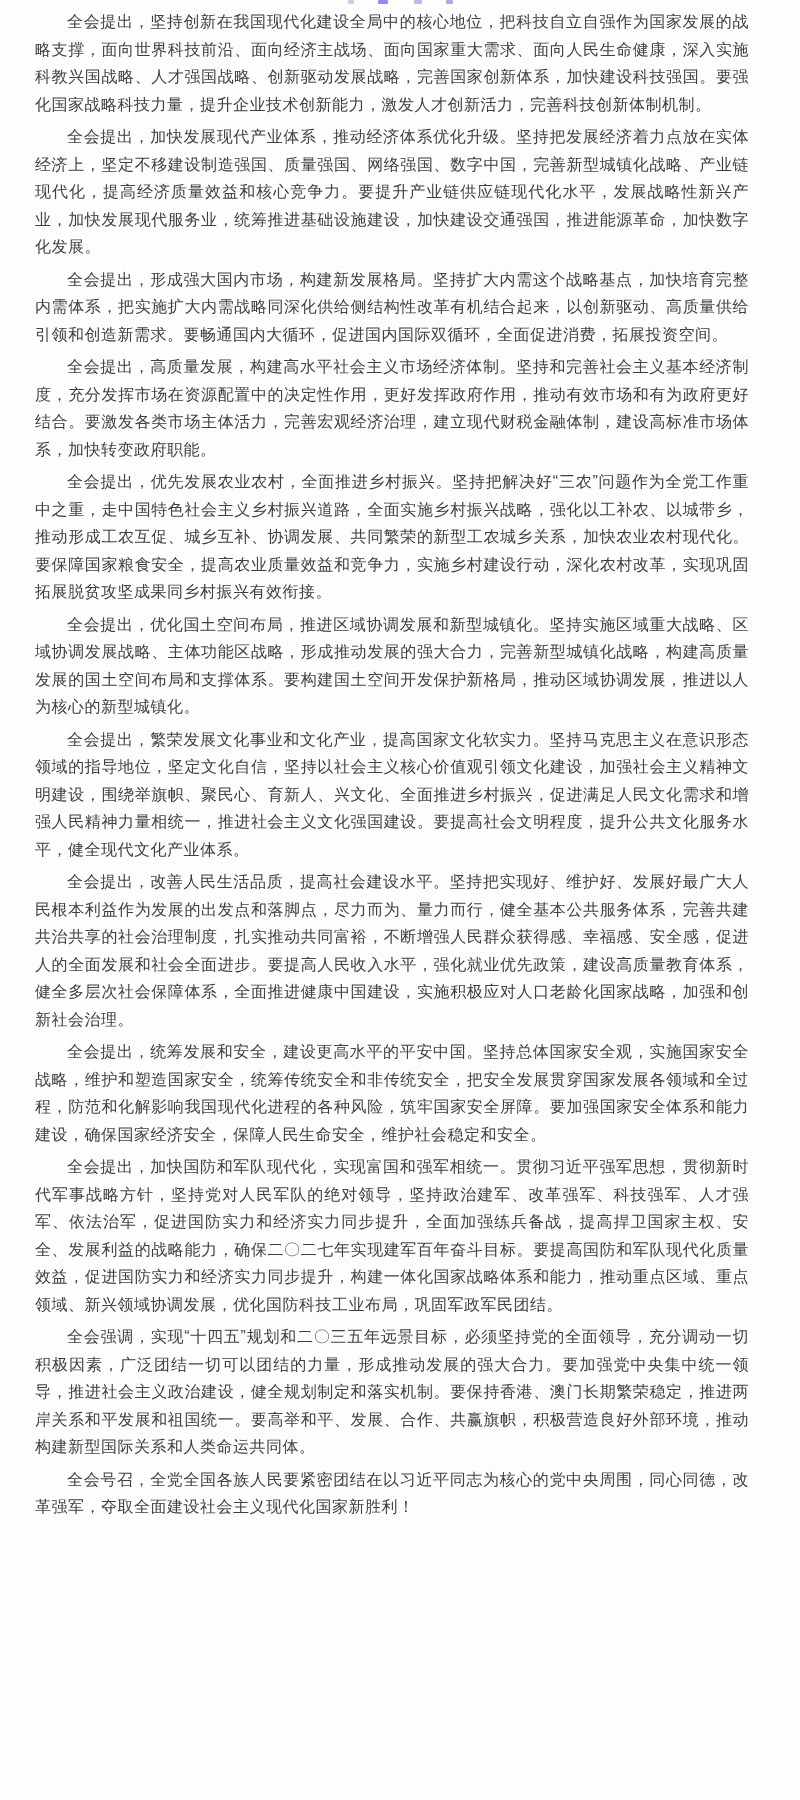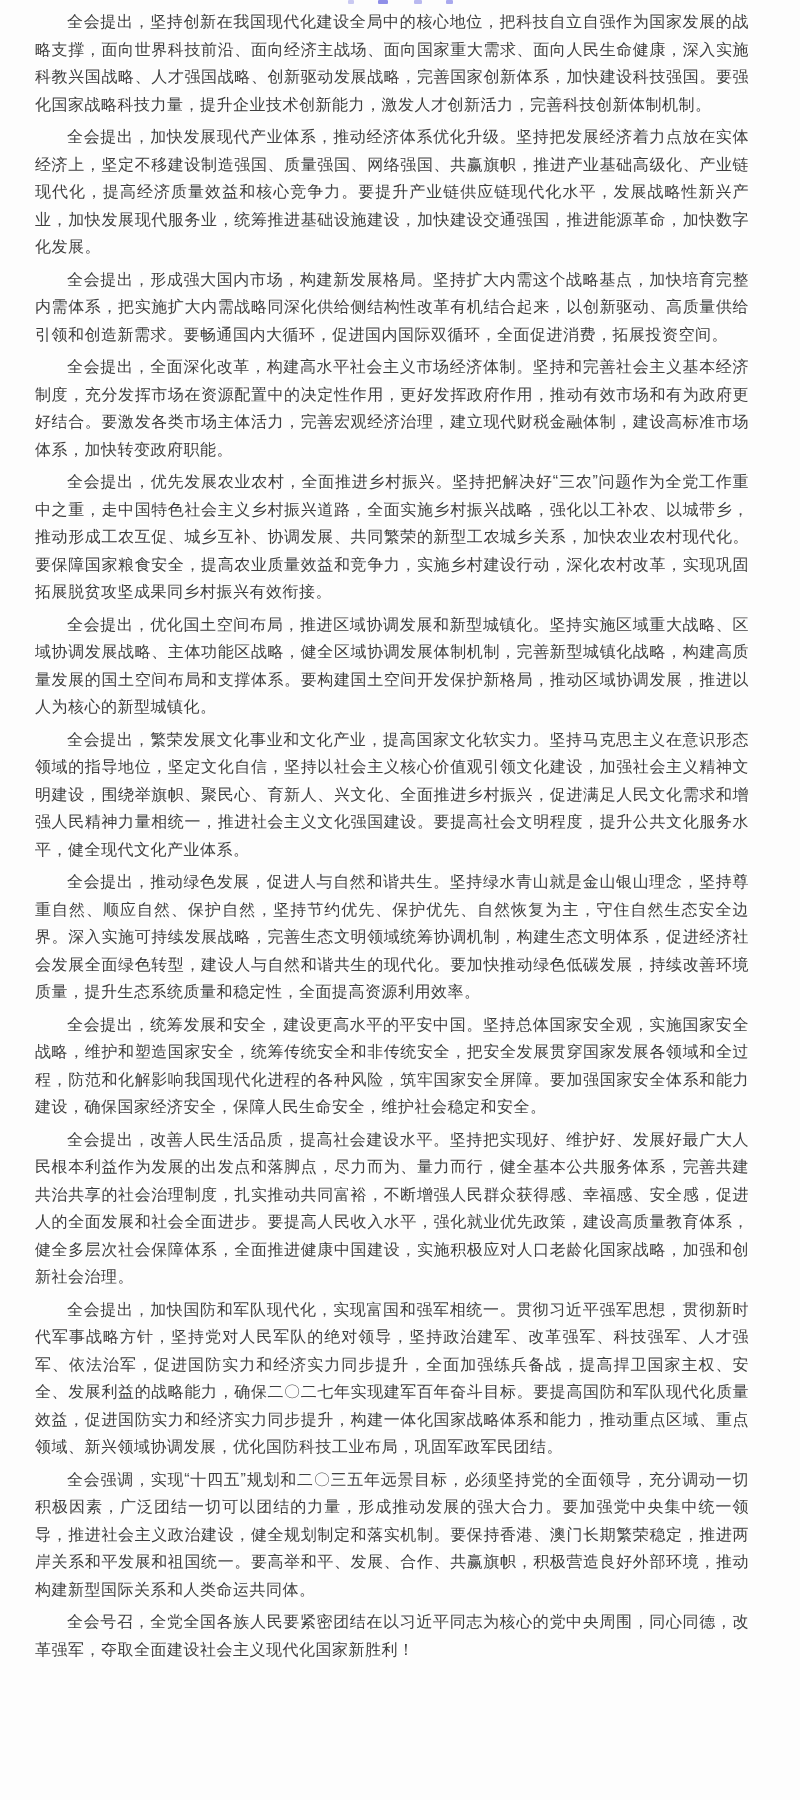--- a/index.html
+++ b/index.html
@@ -49,25 +49,24 @@
 
 <div class="link-fragment">
   <i></i>
   <i></i>
   <i></i>
   <i></i>
 </div>
 
 <main class="article">
   <p>全会提出，坚持创新在我国现代化建设全局中的核心地位，把科技自立自强作为国家发展的战略支撑，面向世界科技前沿、面向经济主战场、面向国家重大需求、面向人民生命健康，深入实施科教兴国战略、人才强国战略、创新驱动发展战略，完善国家创新体系，加快建设科技强国。要强化国家战略科技力量，提升企业技术创新能力，激发人才创新活力，完善科技创新体制机制。</p>
-  <p>全会提出，加快发展现代产业体系，推动经济体系优化升级。坚持把发展经济着力点放在实体经济上，坚定不移建设制造强国、质量强国、网络强国、共赢旗帜，推进产业基础高级化、产业链现代化，提高经济质量效益和核心竞争力。要提升产业链供应链现代化水平，发展战略性新兴产业，加快发展现代服务业，统筹推进基础设施建设，加快建设交通强国，推进能源革命，加快数字化发展。</p>
+  <p>全会提出，加快发展现代产业体系，推动经济体系优化升级。坚持把发展经济着力点放在实体经济上，坚定不移建设制造强国、质量强国、网络强国、数字中国，完善新型城镇化战略、产业链现代化，提高经济质量效益和核心竞争力。要提升产业链供应链现代化水平，发展战略性新兴产业，加快发展现代服务业，统筹推进基础设施建设，加快建设交通强国，推进能源革命，加快数字化发展。</p>
   <p>全会提出，形成强大国内市场，构建新发展格局。坚持扩大内需这个战略基点，加快培育完整内需体系，把实施扩大内需战略同深化供给侧结构性改革有机结合起来，以创新驱动、高质量供给引领和创造新需求。要畅通国内大循环，促进国内国际双循环，全面促进消费，拓展投资空间。</p>
-  <p>全会提出，全面深化改革，构建高水平社会主义市场经济体制。坚持和完善社会主义基本经济制度，充分发挥市场在资源配置中的决定性作用，更好发挥政府作用，推动有效市场和有为政府更好结合。要激发各类市场主体活力，完善宏观经济治理，建立现代财税金融体制，建设高标准市场体系，加快转变政府职能。</p>
+  <p>全会提出，高质量发展，构建高水平社会主义市场经济体制。坚持和完善社会主义基本经济制度，充分发挥市场在资源配置中的决定性作用，更好发挥政府作用，推动有效市场和有为政府更好结合。要激发各类市场主体活力，完善宏观经济治理，建立现代财税金融体制，建设高标准市场体系，加快转变政府职能。</p>
   <p>全会提出，优先发展农业农村，全面推进乡村振兴。坚持把解决好“三农”问题作为全党工作重中之重，走中国特色社会主义乡村振兴道路，全面实施乡村振兴战略，强化以工补农、以城带乡，推动形成工农互促、城乡互补、协调发展、共同繁荣的新型工农城乡关系，加快农业农村现代化。要保障国家粮食安全，提高农业质量效益和竞争力，实施乡村建设行动，深化农村改革，实现巩固拓展脱贫攻坚成果同乡村振兴有效衔接。</p>
-  <p>全会提出，优化国土空间布局，推进区域协调发展和新型城镇化。坚持实施区域重大战略、区域协调发展战略、主体功能区战略，健全区域协调发展体制机制，完善新型城镇化战略，构建高质量发展的国土空间布局和支撑体系。要构建国土空间开发保护新格局，推动区域协调发展，推进以人为核心的新型城镇化。</p>
+  <p>全会提出，优化国土空间布局，推进区域协调发展和新型城镇化。坚持实施区域重大战略、区域协调发展战略、主体功能区战略，形成推动发展的强大合力，完善新型城镇化战略，构建高质量发展的国土空间布局和支撑体系。要构建国土空间开发保护新格局，推动区域协调发展，推进以人为核心的新型城镇化。</p>
   <p>全会提出，繁荣发展文化事业和文化产业，提高国家文化软实力。坚持马克思主义在意识形态领域的指导地位，坚定文化自信，坚持以社会主义核心价值观引领文化建设，加强社会主义精神文明建设，围绕举旗帜、聚民心、育新人、兴文化、全面推进乡村振兴，促进满足人民文化需求和增强人民精神力量相统一，推进社会主义文化强国建设。要提高社会文明程度，提升公共文化服务水平，健全现代文化产业体系。</p>
-  <p>全会提出，推动绿色发展，促进人与自然和谐共生。坚持绿水青山就是金山银山理念，坚持尊重自然、顺应自然、保护自然，坚持节约优先、保护优先、自然恢复为主，守住自然生态安全边界。深入实施可持续发展战略，完善生态文明领域统筹协调机制，构建生态文明体系，促进经济社会发展全面绿色转型，建设人与自然和谐共生的现代化。要加快推动绿色低碳发展，持续改善环境质量，提升生态系统质量和稳定性，全面提高资源利用效率。</p>
+  <p>全会提出，改善人民生活品质，提高社会建设水平。坚持把实现好、维护好、发展好最广大人民根本利益作为发展的出发点和落脚点，尽力而为、量力而行，健全基本公共服务体系，完善共建共治共享的社会治理制度，扎实推动共同富裕，不断增强人民群众获得感、幸福感、安全感，促进人的全面发展和社会全面进步。要提高人民收入水平，强化就业优先政策，建设高质量教育体系，健全多层次社会保障体系，全面推进健康中国建设，实施积极应对人口老龄化国家战略，加强和创新社会治理。</p>
   <p>全会提出，统筹发展和安全，建设更高水平的平安中国。坚持总体国家安全观，实施国家安全战略，维护和塑造国家安全，统筹传统安全和非传统安全，把安全发展贯穿国家发展各领域和全过程，防范和化解影响我国现代化进程的各种风险，筑牢国家安全屏障。要加强国家安全体系和能力建设，确保国家经济安全，保障人民生命安全，维护社会稳定和安全。</p>
-  <p>全会提出，改善人民生活品质，提高社会建设水平。坚持把实现好、维护好、发展好最广大人民根本利益作为发展的出发点和落脚点，尽力而为、量力而行，健全基本公共服务体系，完善共建共治共享的社会治理制度，扎实推动共同富裕，不断增强人民群众获得感、幸福感、安全感，促进人的全面发展和社会全面进步。要提高人民收入水平，强化就业优先政策，建设高质量教育体系，健全多层次社会保障体系，全面推进健康中国建设，实施积极应对人口老龄化国家战略，加强和创新社会治理。</p>
   <p>全会提出，加快国防和军队现代化，实现富国和强军相统一。贯彻习近平强军思想，贯彻新时代军事战略方针，坚持党对人民军队的绝对领导，坚持政治建军、改革强军、科技强军、人才强军、依法治军，促进国防实力和经济实力同步提升，全面加强练兵备战，提高捍卫国家主权、安全、发展利益的战略能力，确保二〇二七年实现建军百年奋斗目标。要提高国防和军队现代化质量效益，促进国防实力和经济实力同步提升，构建一体化国家战略体系和能力，推动重点区域、重点领域、新兴领域协调发展，优化国防科技工业布局，巩固军政军民团结。</p>
   <p>全会强调，实现“十四五”规划和二〇三五年远景目标，必须坚持党的全面领导，充分调动一切积极因素，广泛团结一切可以团结的力量，形成推动发展的强大合力。要加强党中央集中统一领导，推进社会主义政治建设，健全规划制定和落实机制。要保持香港、澳门长期繁荣稳定，推进两岸关系和平发展和祖国统一。要高举和平、发展、合作、共赢旗帜，积极营造良好外部环境，推动构建新型国际关系和人类命运共同体。</p>
   <p>全会号召，全党全国各族人民要紧密团结在以习近平同志为核心的党中央周围，同心同德，改革强军，夺取全面建设社会主义现代化国家新胜利！</p>
 </main>
 
 </body></html>

